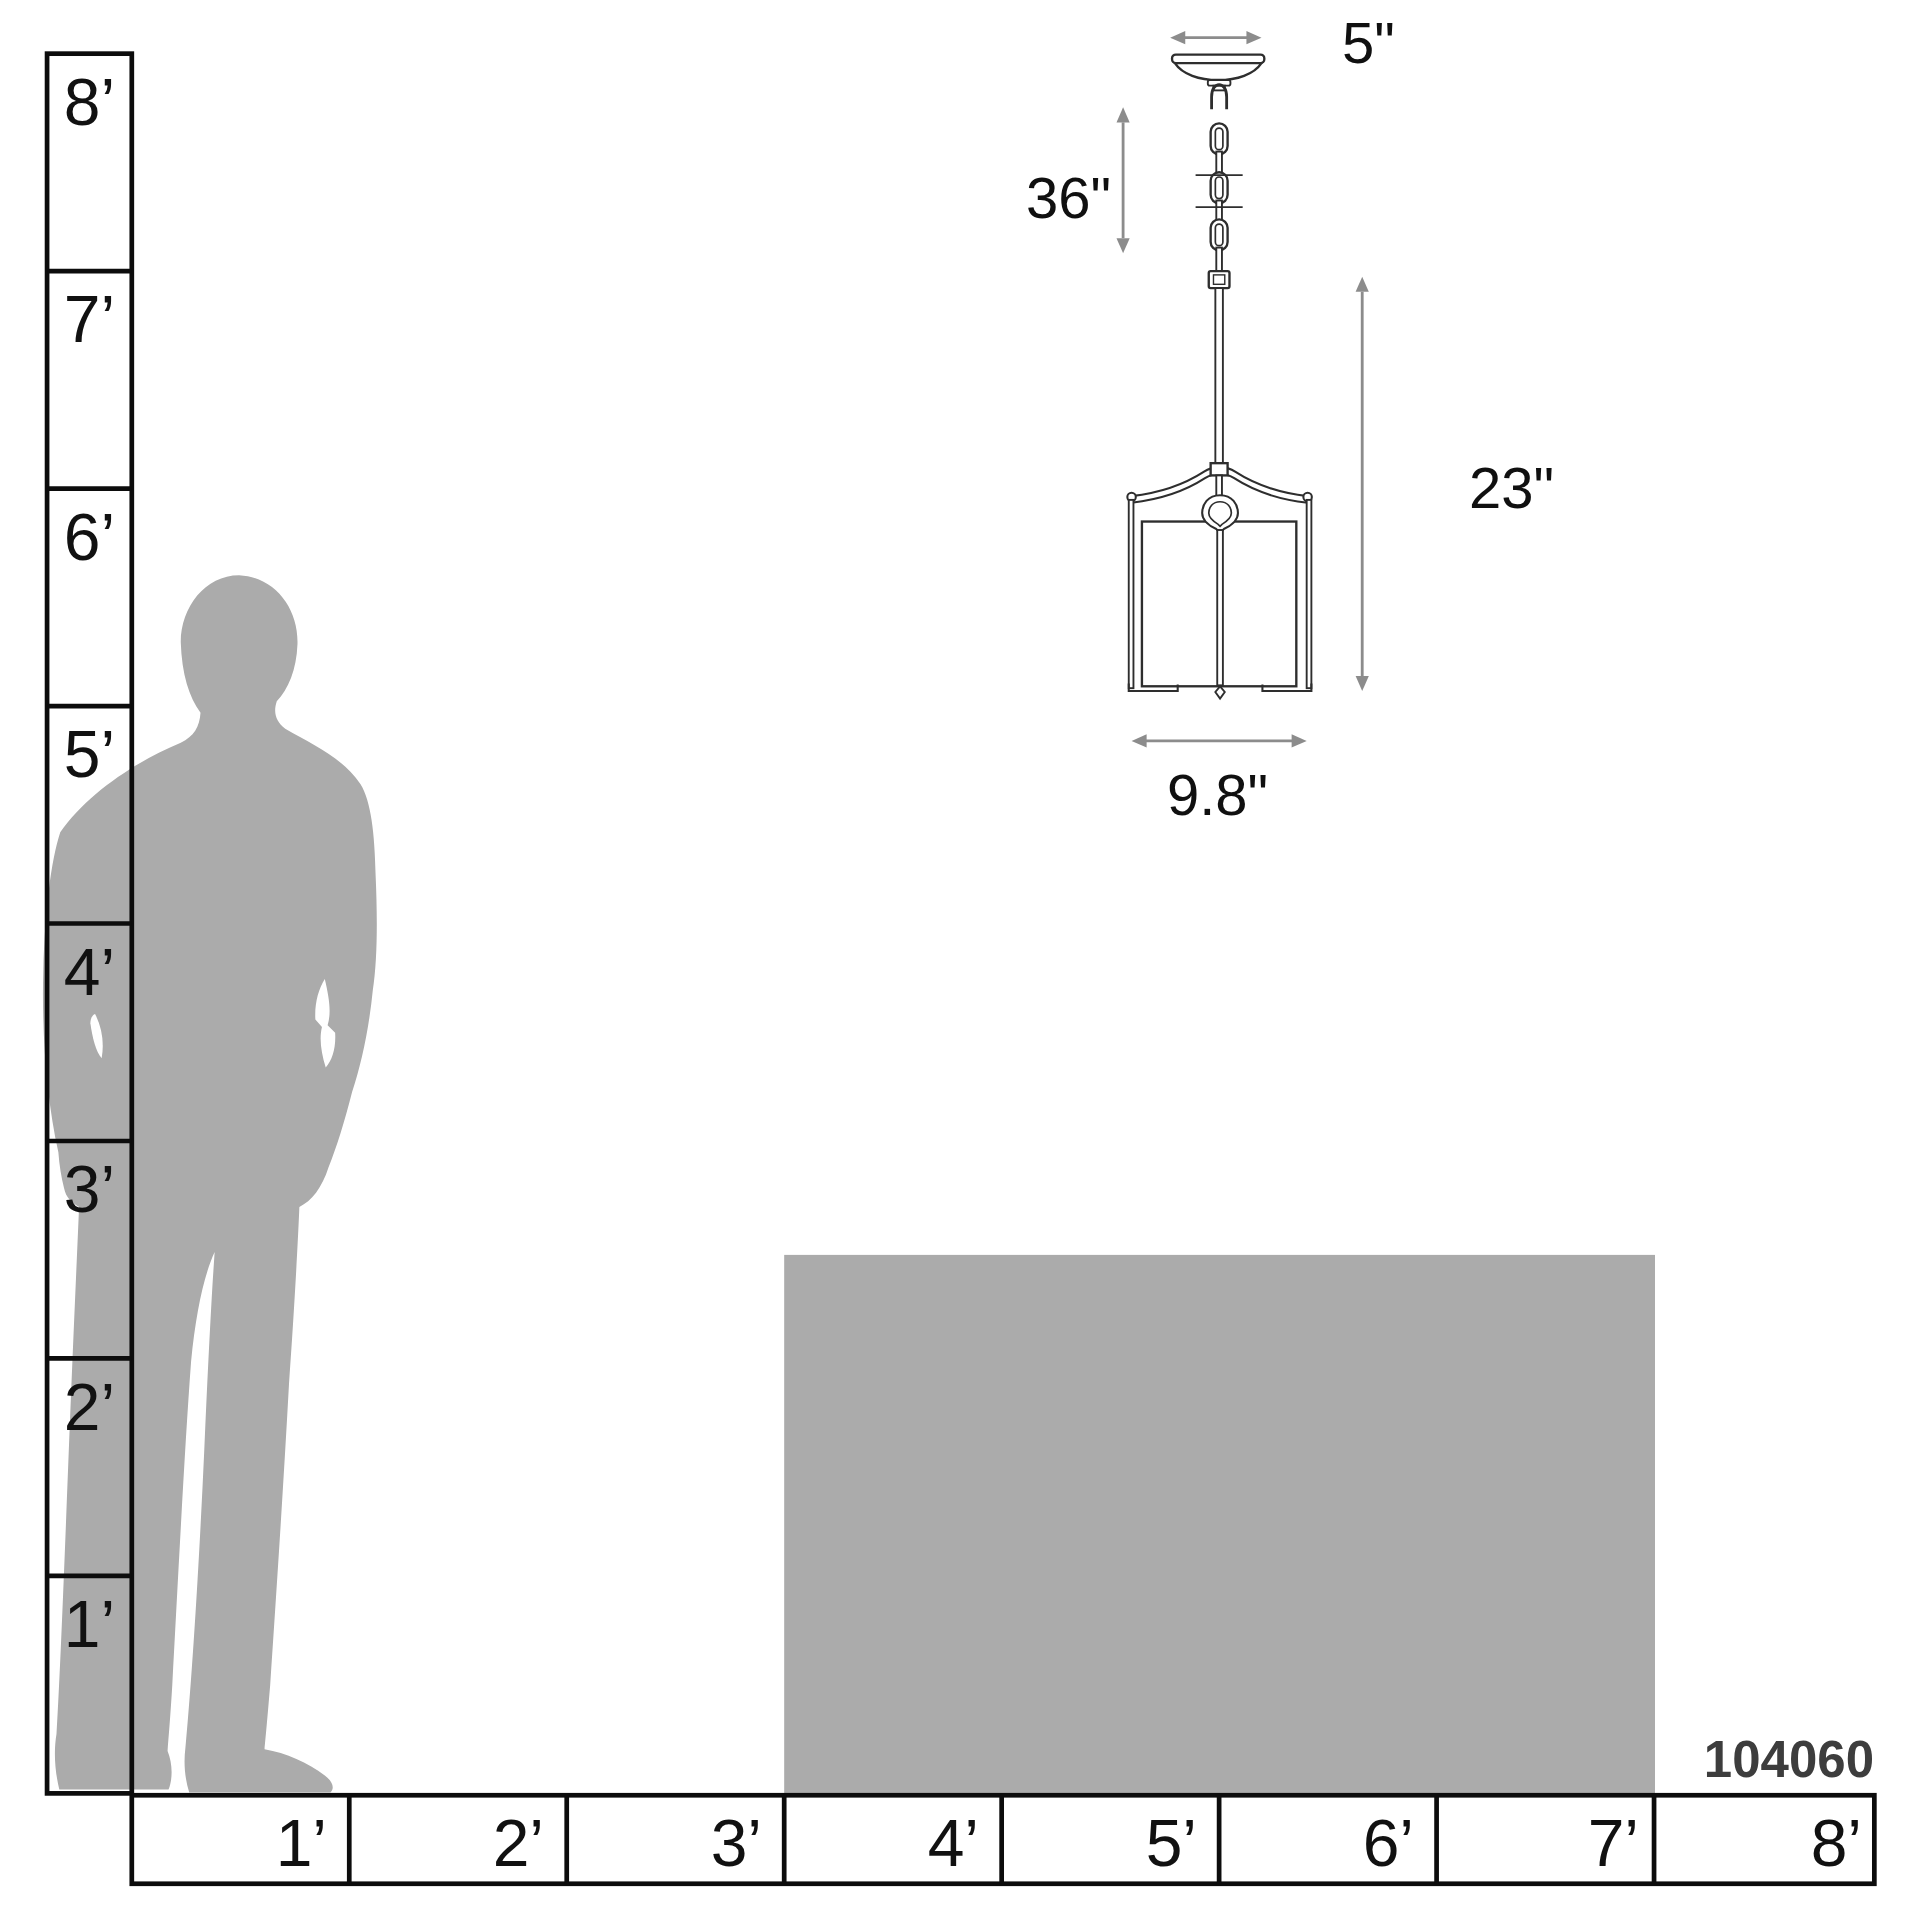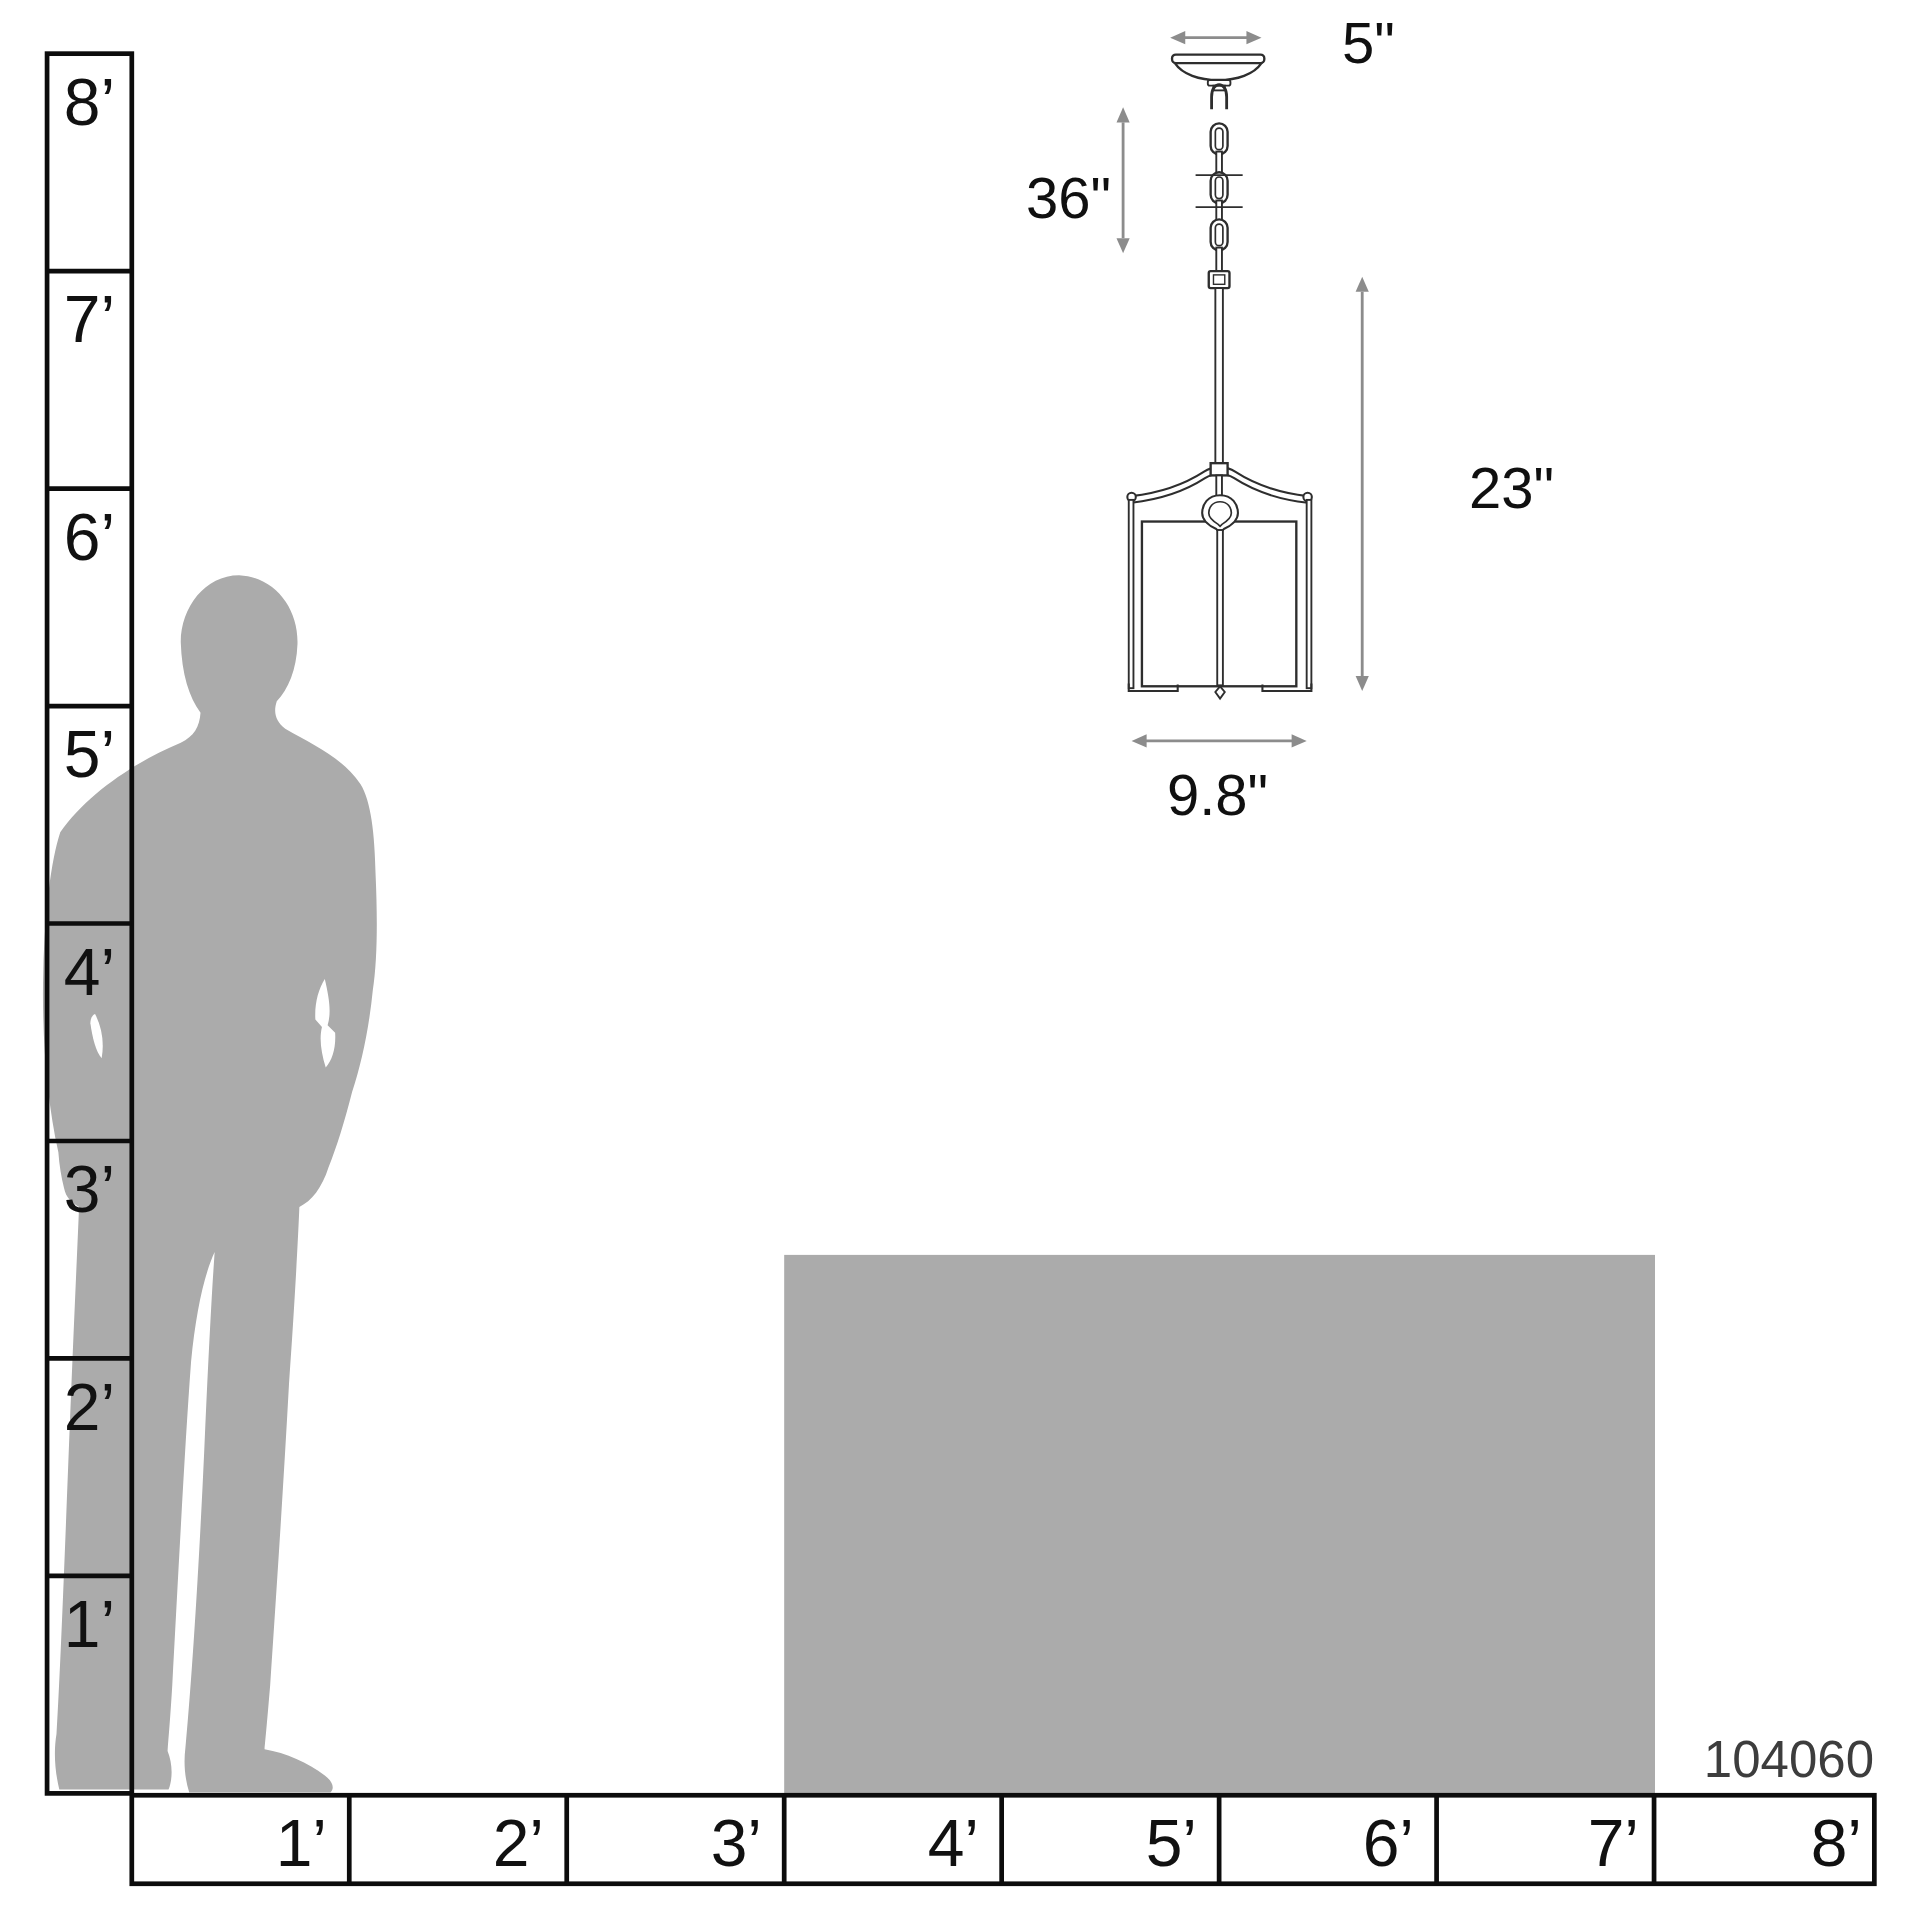--- a/index.html
+++ b/index.html
@@ -4,21 +4,21 @@
 <style>
   html,body{margin:0;padding:0;background:#ffffff;}
   #stage{position:relative;width:1928px;height:1928px;background:var(--bg,#fff);overflow:hidden;
          font-family:"Liberation Sans", sans-serif;}
   #stage svg{position:absolute;left:0;top:0;}
   .lbl{position:absolute;color:var(--ink,#111);line-height:1;white-space:nowrap;}
   .ruler-lbl{font-size:66px;}
   .v-lbl{left:47px;width:85px;text-align:center;}
   .h-lbl{top:1810px;text-align:right;}
   .dim-lbl{font-size:58px;color:#101010;}
-  .code-lbl{font-size:51px;color:var(--code,#3d3d3d);text-align:right;}
+  .code-lbl{font-size:51px;color:var(--code,#3d3d3d);text-align:right;font-weight:bold;}
   .gray-fill{fill:var(--gray,#ababab);}
   .white-fill{fill:#ffffff;}
   .ruler-line{stroke:var(--line,#0c0c0c);stroke-width:5;fill:none;}
   .draw{stroke:var(--draw,#2e2e2e);fill:none;}
   .draw-w{stroke:var(--draw,#2e2e2e);fill:#ffffff;}
   .arrow{stroke:var(--arrow,#8c8c8c);stroke-width:3;fill:none;}
   .arrow-head{fill:var(--arrow,#8c8c8c);stroke:none;}
 </style>
 </head>
 <body>

